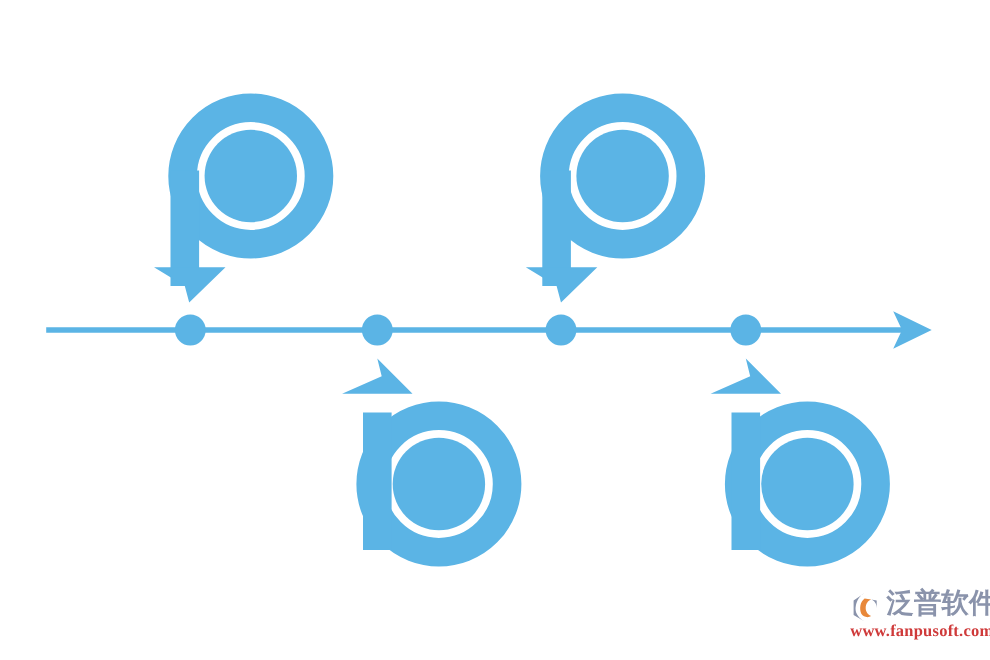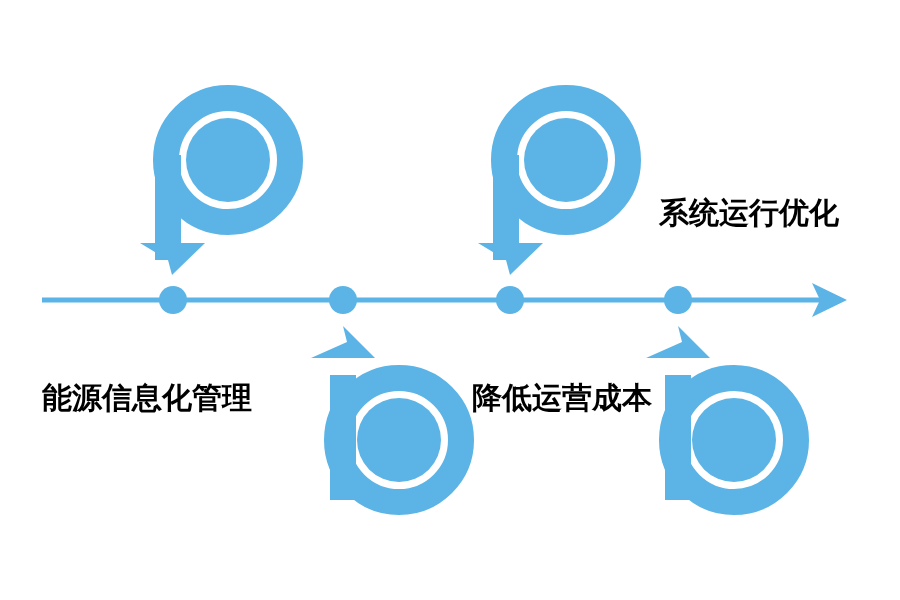--- a/index.html
+++ b/index.html
@@ -121,20 +121,26 @@
     <g>
       <circle cx="734" cy="440" r="62" fill="none" stroke="#5bb4e5" stroke-width="26"></circle>
       <circle cx="734" cy="440" r="42" fill="#5bb4e5"></circle>
       <rect x="665" y="375" width="26" height="125" fill="#5bb4e5"></rect>
       <polygon points="646,358 710,358 678,326 682,342" fill="#5bb4e5"></polygon>
     </g>
 
   </svg>
 
 
-  <div class="node-label label-b">系统运行优化</div>
 
-  <div class="node-label label-c">能源信息化管理</div>
 
-  <div class="node-label label-d">降低运营成本</div>
 
+  <div id="logo">
+    <svg id="logo-mark" viewBox="0 0 34 30">
+      <path d="M14 2 L4 9 L4 22 L14 28 C7 24 5 19 6 14 C7 8 10 4 14 2 Z" fill="#8a93ab"></path>
+      <path d="M14 7 C10 10 9 16 11 21 C13 24 17 25 20 23 C17 22 15 19 15 16 C15 12 17 9 20 8 Z" fill="#e8883a"></path>
+      <path d="M20 8 C23 9 25 12 25 16 L25 9 Z" fill="#8a93ab"></path>
+    </svg>
+    <div id="logo-name">泛普软件</div>
+    <div id="logo-url">www.fanpusoft.com</div>
+  </div>
 
 </div>
 
 </body></html>

